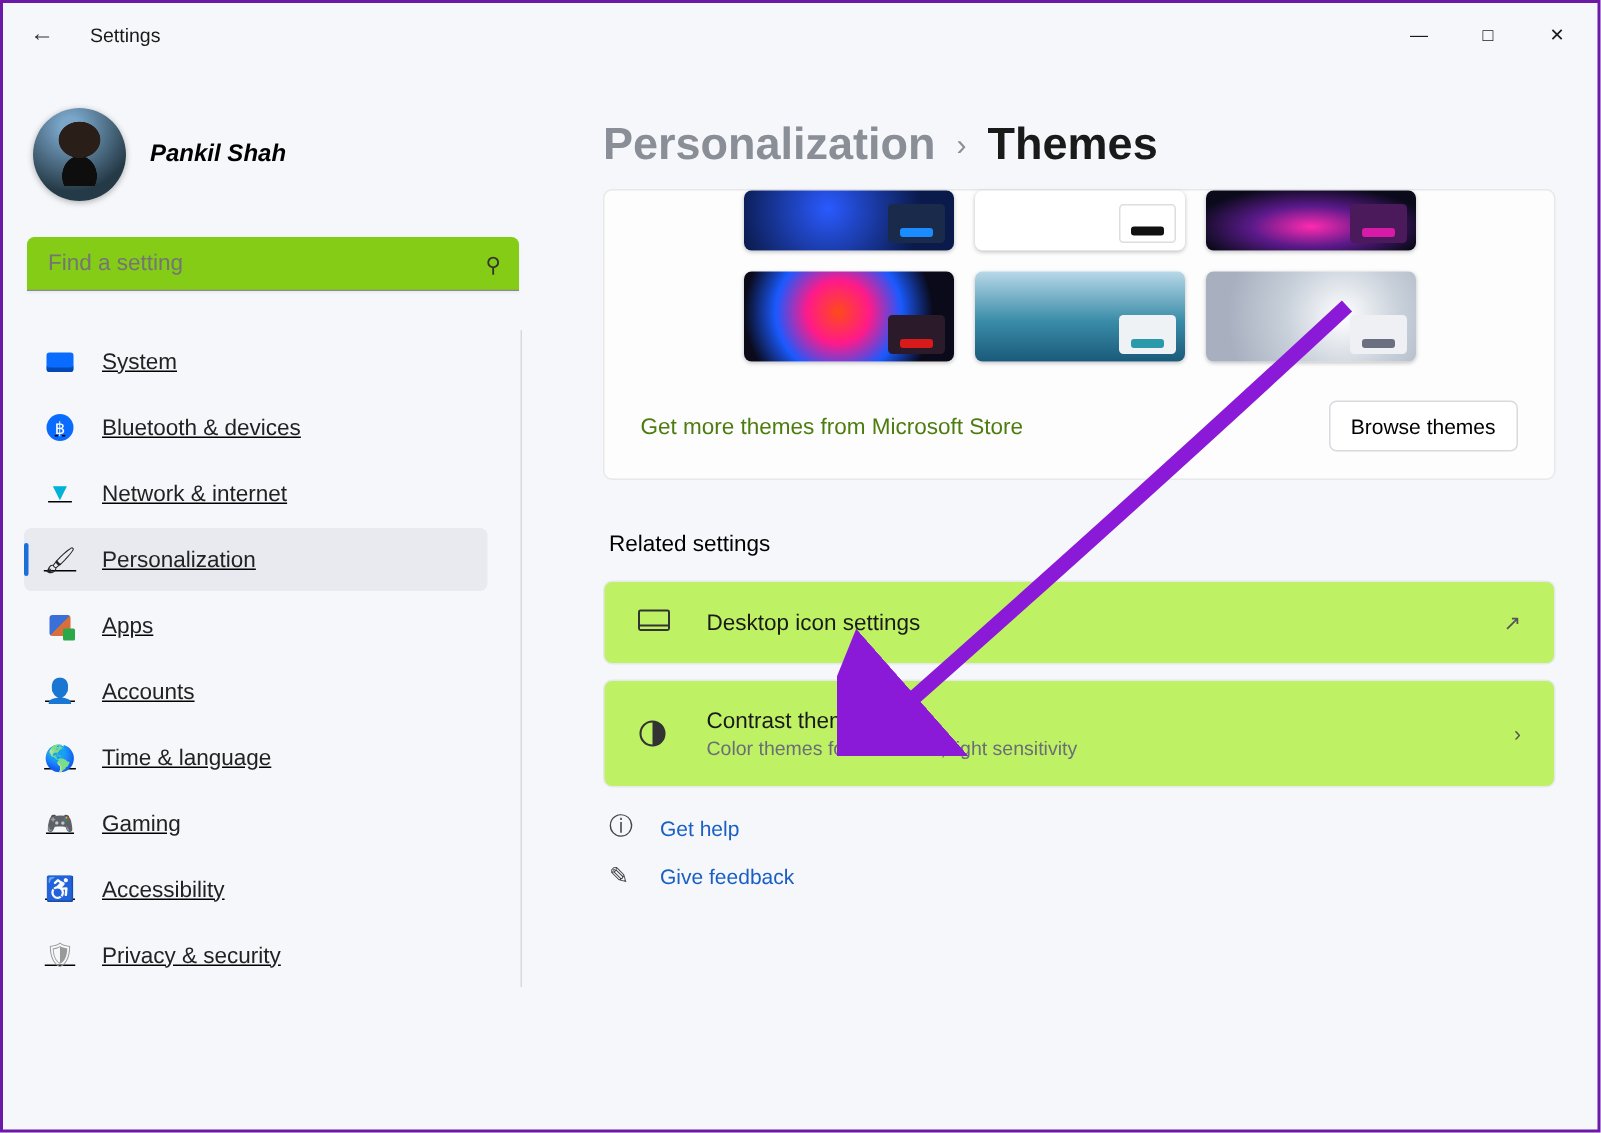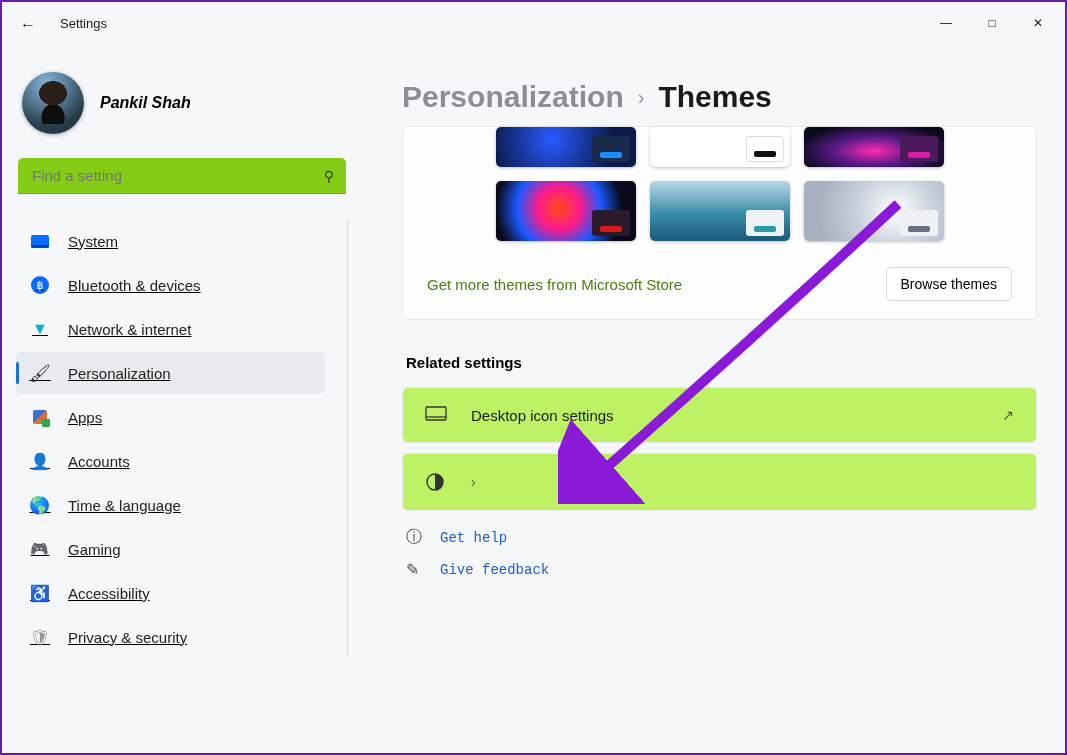--- a/index.html
+++ b/index.html
@@ -47,29 +47,29 @@
   .theme-tile .mini .bar { width:22px; height:6px; border-radius:2px; }
   .t1 { background:radial-gradient(circle at 40% 30%, #2a5aff 0%, #0a1a4a 70%); } .t1 .mini{background:#1a2a4a;} .t1 .bar{background:#1a8cff;}
   .t2 { background:#fff; } .t2 .mini{background:#fff;border:1px solid #ddd;} .t2 .bar{background:#111;}
   .t3 { background:radial-gradient(ellipse at 50% 60%, #ff2ab0 0%, #5a1a8a 40%, #0a0a1a 80%); } .t3 .mini{background:#4a1a5a;} .t3 .bar{background:#d81aa8;}
   .t4 { background:radial-gradient(circle at 45% 45%, #ff4a1a 0%, #ff1a8a 25%, #1a5aff 50%, #0a0a1a 75%); } .t4 .mini{background:#2a1a2a;} .t4 .bar{background:#d81a1a;}
   .t5 { background:linear-gradient(180deg,#b8d8e8 0%,#3a8ca8 55%,#1a5a7a 100%); } .t5 .mini{background:#eef2f5;} .t5 .bar{background:#2a9aaa;}
   .t6 { background:radial-gradient(circle at 65% 50%, #fff 0%, #c8d0da 40%, #a8b0c0 80%); } .t6 .mini{background:#eef0f3;} .t6 .bar{background:#6a7080;}
   .store-row { display:flex; align-items:center; justify-content:space-between; padding:0 24px; margin-top:4px; }
   .store-text { font-size:15px; color:#4d7c0f; }
   .browse-btn { background:#fff; border:1px solid #d8dade; border-radius:5px; padding:8px 14px; font-size:14px; cursor:pointer; }
-  .section-h { font-size:15px; font-weight:700; margin:0 0 16px 4px; }
+  .section-h { font-size:15px; font-weight:400; margin:0 0 16px 4px; }
   .setting-card { background:#bef264; border:1px solid #e7e8ea; border-radius:6px; display:flex; align-items:center; padding:18px 22px; margin-bottom:10px; cursor:pointer; gap:22px; }
   .setting-card .ico { width:24px; color:#333; font-size:19px; display:flex; align-items:center; }
   .setting-card .labels { flex:1; }
   .setting-card .lbl { font-size:15px; color:#1a1a1a; }
   .setting-card .sub { font-size:13px; color:#6a6e76; margin-top:2px; }
   .setting-card .trail { font-size:14px; color:#555; }
   .help-row { display:flex; align-items:center; gap:14px; padding:6px 4px; font-size:14px; }
-  .help-row .txt { color:#1a5fc4; cursor:pointer;font-family:Liberation Mono, monospace; }
+  .help-row .txt { color:#1a5fc4; cursor:pointer; }
   .help-row .hi { color:#444; font-size:16px; width:20px; }
   
   .arrow { position:absolute; left:556px; top:192px; width:380px; height:310px; pointer-events:none; }
 </style>
 </head>
 <body>
 
 <div class="titlebar">
   <div class="back-btn">←</div>
   <div class="title-text">Settings</div>
@@ -201,20 +201,24 @@
       <span class="trail">↗</span>
     </div>
 
     <div class="setting-card">
       <span class="ico">
         <svg width="20" height="20" viewBox="0 0 20 20">
             <circle cx="10" cy="10" r="8" fill="none" stroke="#333" stroke-width="1.4"></circle>
             <path d="M10 2 A8 8 0 0 1 10 18 Z" fill="#333"></path>
           </svg>
       </span>
+      <div class="labels">
+        <div class="lbl">Contrast themes</div>
+        <div class="sub">Color themes for low vision, light sensitivity</div>
+      </div>
       <span class="trail">›</span>
     </div>
 
     <div class="help-row">
       <span class="hi">ⓘ</span>
       <span class="txt">Get help</span>
     </div>
     <div class="help-row">
       <span class="hi">✎</span>
       <span class="txt">Give feedback</span>

